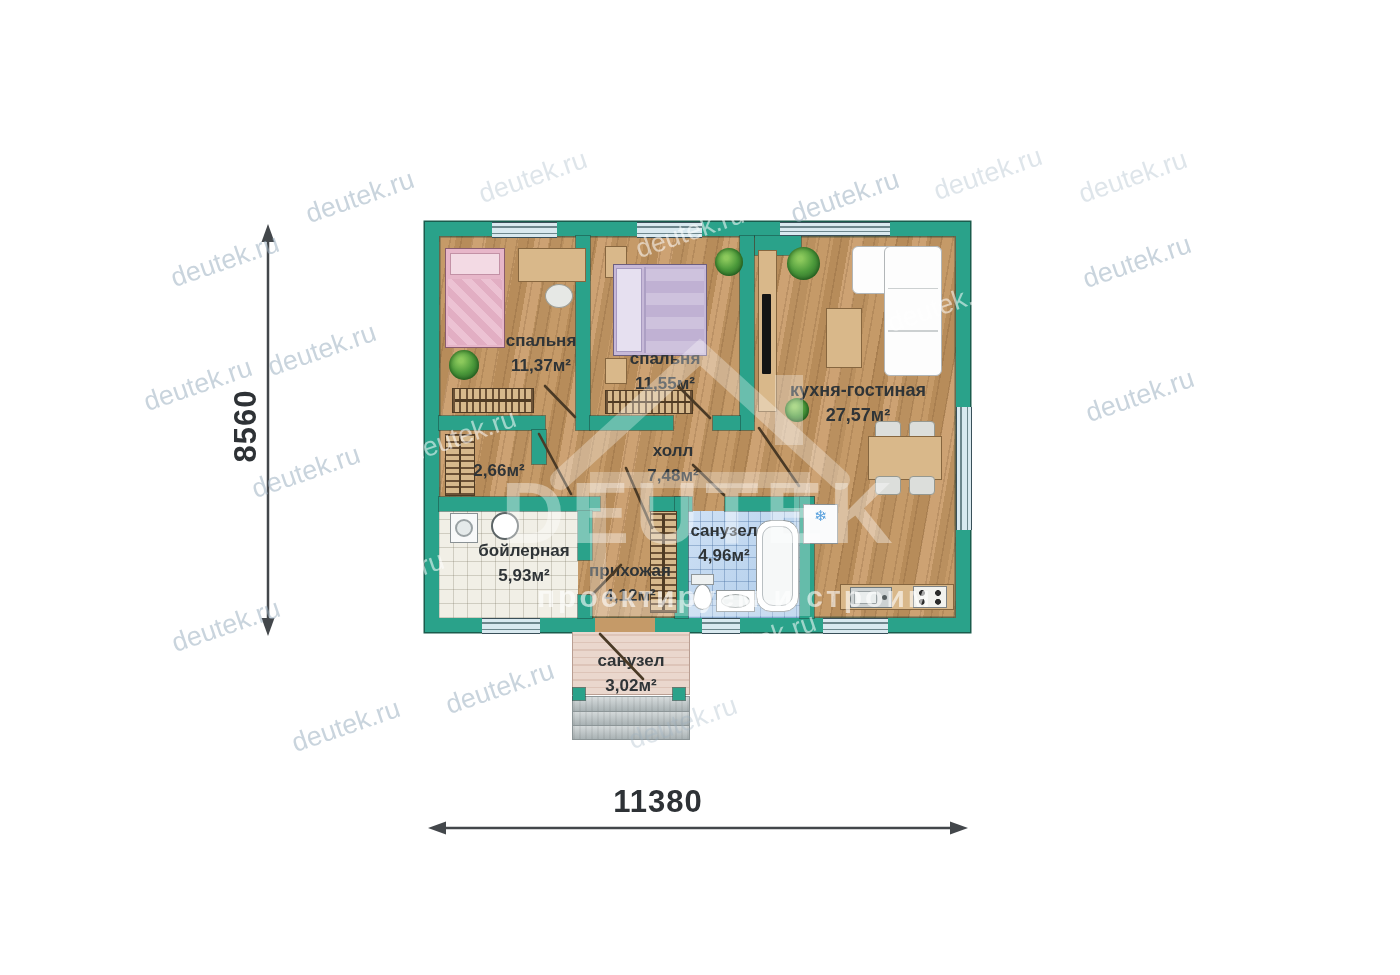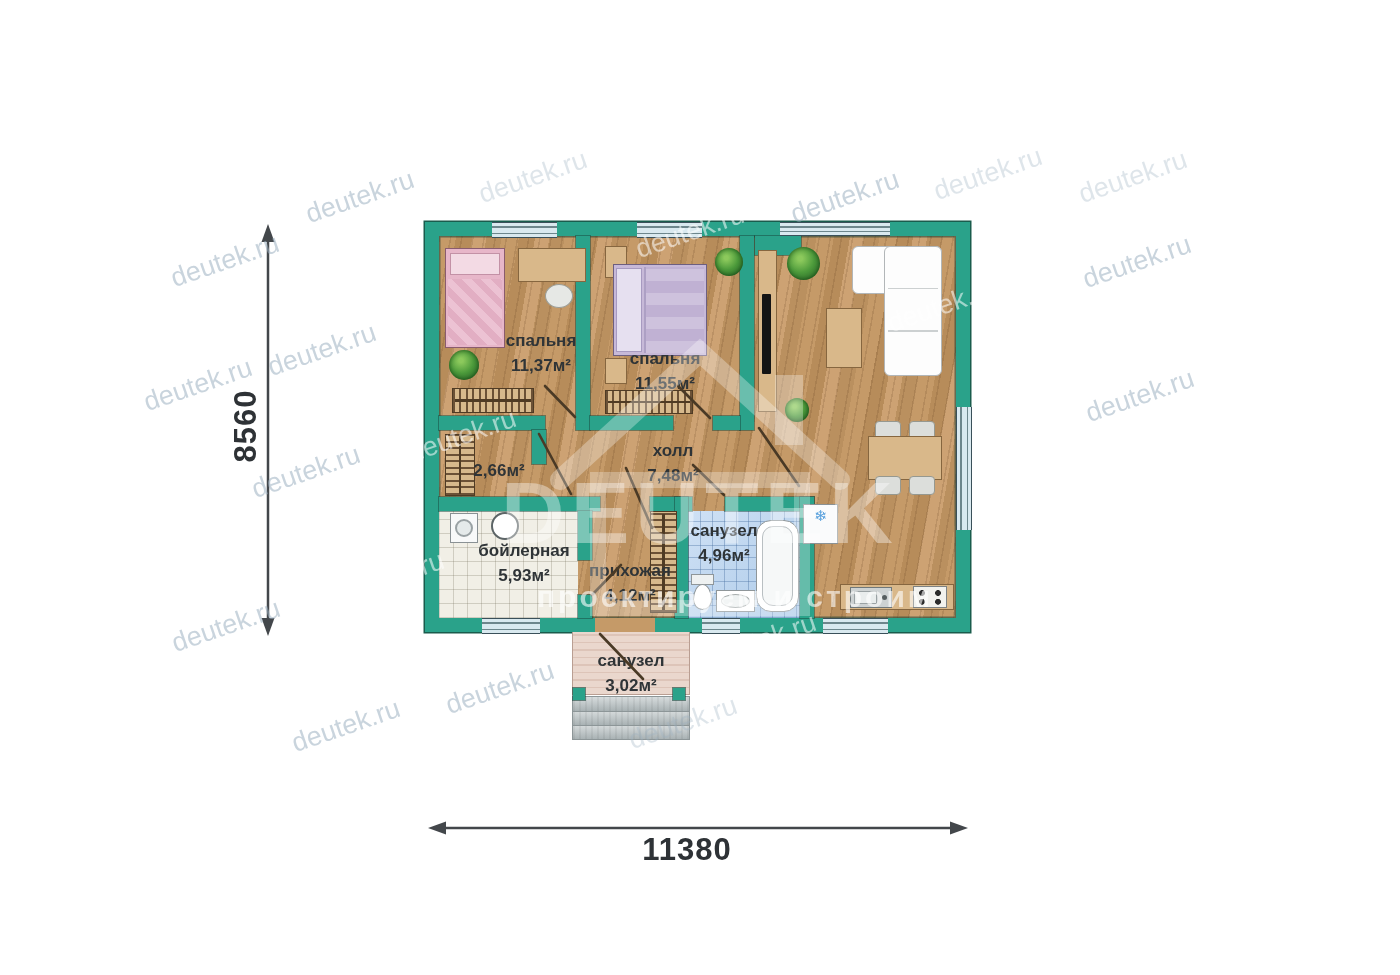--- a/index.html
+++ b/index.html
@@ -187,20 +187,24 @@
   <div class="f bsink" style="left:291px;top:368px;width:37px;height:20px;"></div>
 
   <div class="rlabel" style="left:116px;top:106px;">
     <div>спальня</div>
     <div>11,37м²</div>
   </div>
   <div class="rlabel" style="left:240px;top:124px;">
     <div>спальня</div>
     <div>11,55м²</div>
   </div>
+  <div class="rlabel big" style="left:433px;top:156px;">
+    <div>кухня-гостиная</div>
+    <div>27,57м²</div>
+  </div>
   <div class="rlabel" style="left:248px;top:216px;">
     <div>холл</div>
     <div>7,48м²</div>
   </div>
   <div class="rlabel" style="left:74px;top:236px;">
     <div>2,66м²</div>
   </div>
   <div class="rlabel" style="left:99px;top:316px;">
     <div>бойлерная</div>
     <div>5,93м²</div>
@@ -257,21 +261,21 @@
   <svg class="abs" style="left:540px;top:330px;" width="320" height="300" viewBox="0 0 320 300">
     <rect x="235" y="45" width="28" height="70" fill="rgba(255,255,255,0.30)"></rect>
     <path d="M20,150 L160,22 L300,150" fill="none" stroke="rgba(255,255,255,0.30)" stroke-width="20" stroke-linecap="round"></path>
     <rect x="58" y="150" width="204" height="128" fill="none" stroke="rgba(255,255,255,0.28)" stroke-width="16"></rect>
   </svg>
   <div class="logo-title">DEUTEK</div>
   <div class="logo-sub">проектируем и строим</div>
 </div>
 
 <div class="dim dim-v" style="left:246px;top:426px;">8560</div>
-<div class="dim dim-h" style="left:687px;top:802px;margin-top:48px;">11380</div>
+<div class="dim dim-h" style="left:658px;top:802px;">11380</div>
 
 <div>
   <span class="wm" style="left:360px;top:197px;">deutek.ru</span>
   <span class="wm wm-faint" style="left:533px;top:177px;">deutek.ru</span>
   <span class="wm" style="left:845px;top:197px;">deutek.ru</span>
   <span class="wm wm-faint" style="left:988px;top:174px;">deutek.ru</span>
   <span class="wm wm-faint" style="left:1133px;top:177px;">deutek.ru</span>
   <span class="wm" style="left:1137px;top:262px;">deutek.ru</span>
   <span class="wm" style="left:225px;top:261px;">deutek.ru</span>
   <span class="wm wm-light" style="left:690px;top:232px;">deutek.ru</span>

